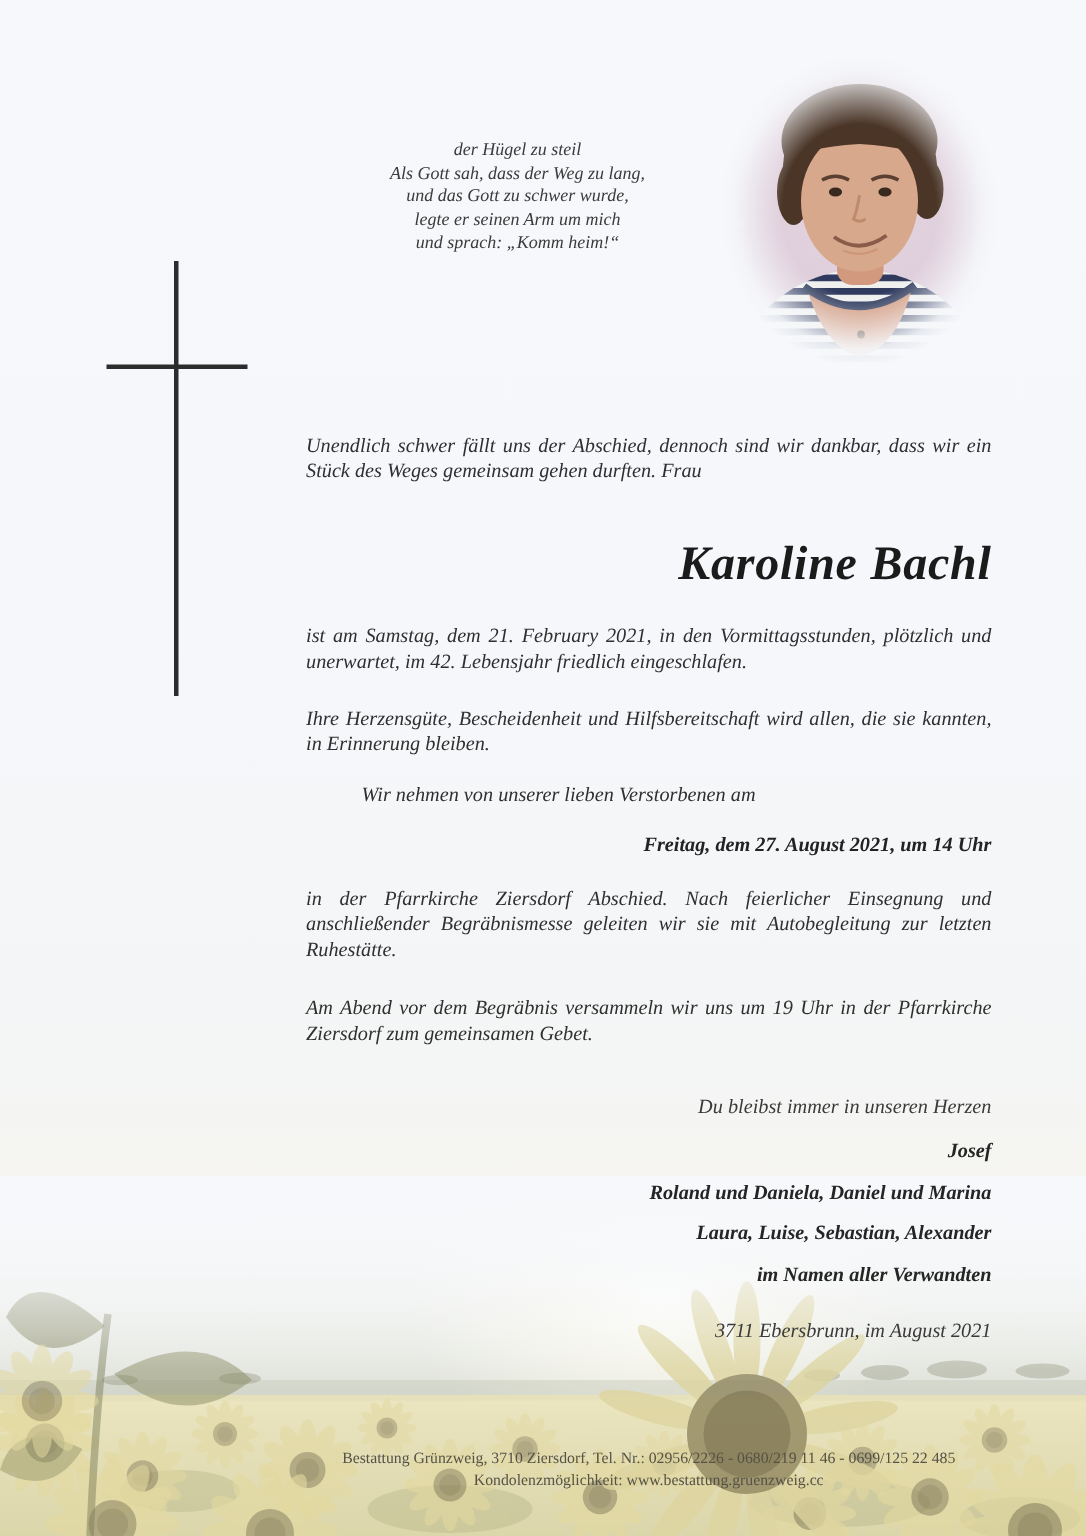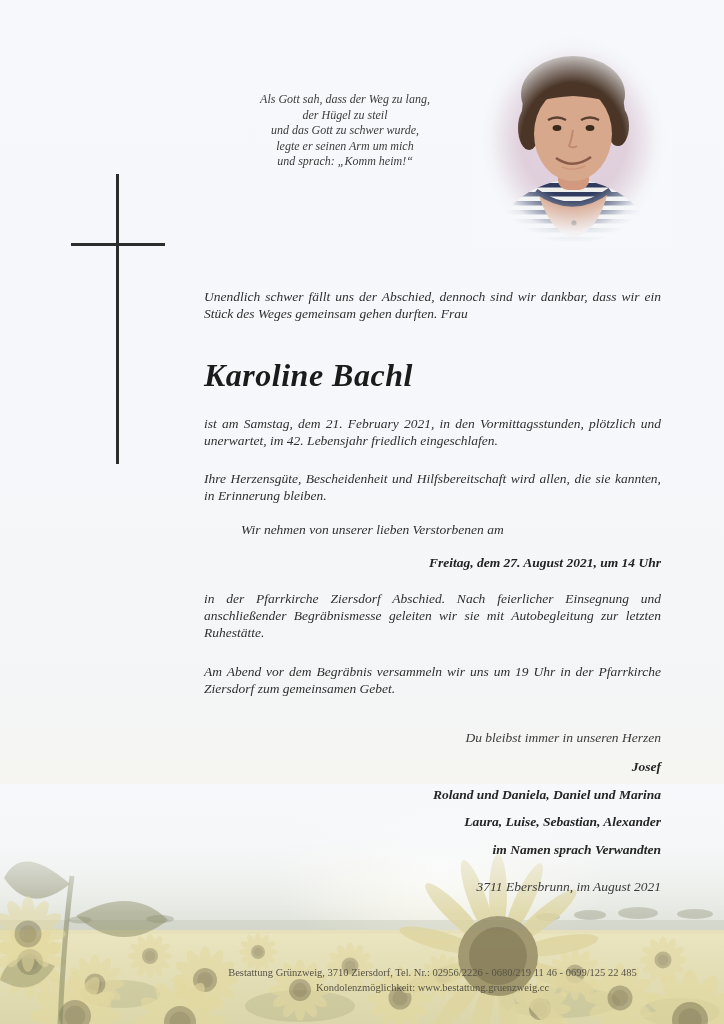--- a/index.html
+++ b/index.html
@@ -34,21 +34,21 @@
   
   .cross-v{position:absolute;left:116px;top:174px;width:3px;height:290px;background:#2c2c2c;}
   .cross-h{position:absolute;left:71px;top:243px;width:94px;height:3px;background:#2c2c2c;}
   
   .content{position:absolute;left:204px;top:16px;width:457px;height:1024px;}
   .content .blk{position:absolute;left:0;width:457px;font-style:italic;font-size:13.5px;line-height:17px;}
   .just{text-align:justify;}
   .ctr{text-align:right;}
   .name{
     position:absolute;left:0;top:320px;width:457px;
-    text-align:left;font-style:italic;font-weight:bold;
+    text-align:right;font-style:italic;font-weight:bold;
     font-size:32px;line-height:36px;color:#1b1b1b;letter-spacing:.5px;
   }
   .b{font-weight:bold;}
   .t-intro{top:258px;}
   .t-died{top:385px;}
   .t-memory{top:440px;}
   .t-takeleave{top:491px;margin-left:37px;}
   .t-datetime{top:524px;font-size:14.5px;color:#222;}
   .t-church{top:560px;}
   .t-evening{top:633px;}
@@ -182,22 +182,22 @@
         <path d="M76,132 Q132,100 168,136 Q122,172 76,132 Z" fill="#8a8c63" opacity="0.5"></path>
         <path d="M55,182 Q10,160 0,196 Q34,216 55,182 Z" fill="#8a8c63" opacity="0.42"></path>
         <use href="#sf" transform="translate(28,150) scale(1.35)" opacity="0.55"></use>
       </g>
 
       <rect x="0" y="0" width="724" height="130" fill="url(#fadeG)"></rect>
     </svg>
   </div>
 
   <div class="poem">
+    <div>der Hügel zu steil</div>
     <div>Als Gott sah, dass der Weg zu lang,</div>
-    <div>der Hügel zu steil</div>
     <div>und das Gott zu schwer wurde,</div>
     <div>legte er seinen Arm um mich</div>
     <div>und sprach: „Komm heim!“</div>
   </div>
 
   <div class="photo above">
     <svg viewBox="0 0 198 220">
       <defs>
         <radialGradient id="pinkG" cx="0.5" cy="0.42" r="0.75">
           <stop offset="0" stop-color="#e6d6e2"></stop>
@@ -264,21 +264,21 @@
 
     <p class="blk just t-church">in der Pfarrkirche Ziersdorf Abschied. Nach feierlicher Einsegnung und anschließender Begräbnismesse geleiten wir sie mit Autobegleitung zur letzten Ruhestätte.</p>
 
     <p class="blk just t-evening">Am Abend vor dem Begräbnis versammeln wir uns um 19 Uhr in der Pfarrkirche Ziersdorf zum gemeinsamen Gebet.</p>
 
     <p class="blk ctr t-hearts">Du bleibst immer in unseren Herzen</p>
 
     <p class="blk ctr b t-m0">Josef</p>
     <p class="blk ctr b t-m1">Roland und Daniela, Daniel und Marina</p>
     <p class="blk ctr b t-m2">Laura, Luise, Sebastian, Alexander</p>
-    <p class="blk ctr b t-m3">im Namen sprach Verwandten</p>
+    <p class="blk ctr b t-m3">im Namen aller Verwandten</p>
 
     <p class="blk ctr t-placedate">3711 Ebersbrunn, im August 2021</p>
   </div>
 
   <div class="footer">
     <div>Bestattung Grünzweig, 3710 Ziersdorf, Tel. Nr.: 02956/2226 - 0680/219 11 46 - 0699/125 22 485</div>
     <div>Kondolenzmöglichkeit: www.bestattung.gruenzweig.cc</div>
   </div>
 
 </div>

